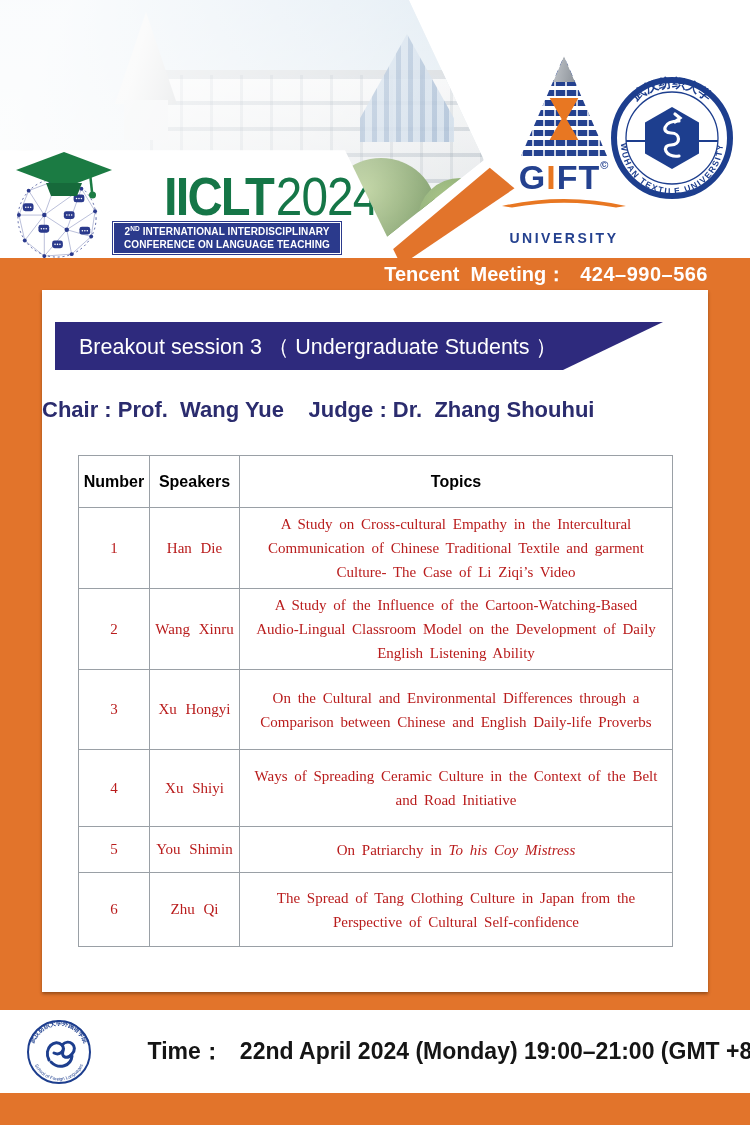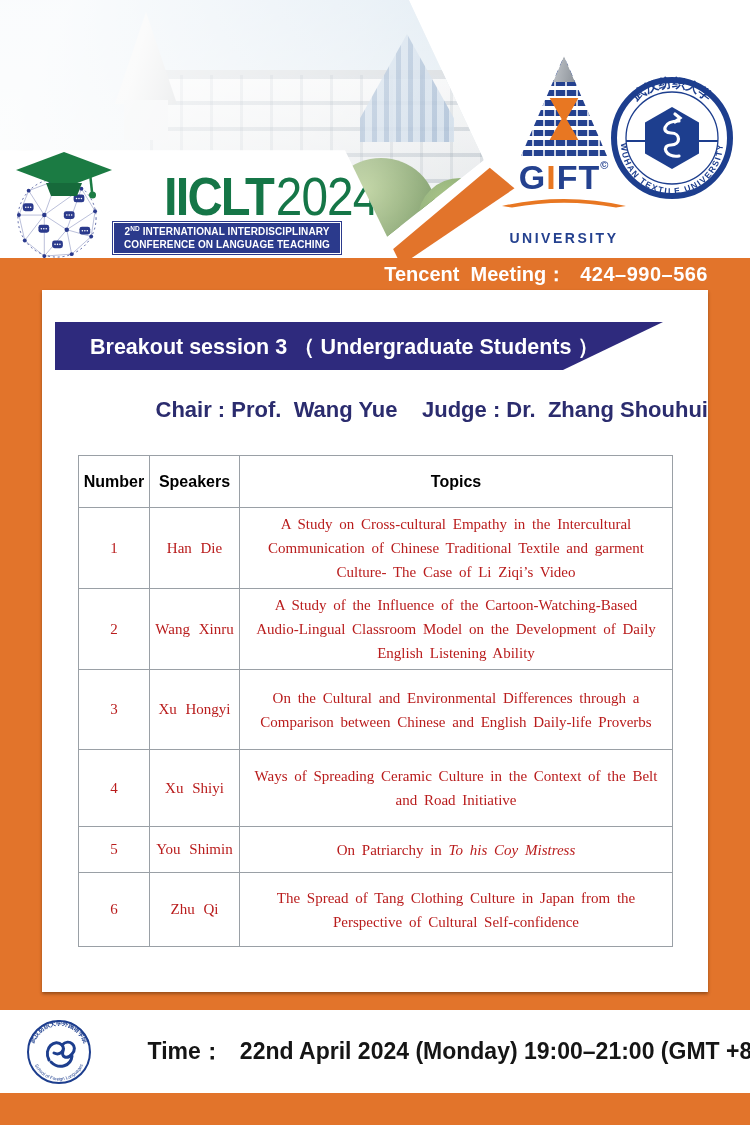--- a/index.html
+++ b/index.html
@@ -74,24 +74,24 @@
   
   .tencent{position:absolute;top:258px;left:0;width:750px;height:32px;background:#E2742B;
     color:#fff;font-weight:bold;font-size:20px;display:flex;align-items:center;
     justify-content:flex-end;padding-right:42px;box-sizing:border-box;white-space:pre;}
   .tencent .num{margin-left:14px;letter-spacing:.5px;}
   .body-bg{position:absolute;top:290px;left:0;width:750px;height:835px;background:#E2742B;}
 
   .panel{position:absolute;top:290px;left:42px;width:666px;height:702px;background:#fff;
     box-shadow:0 2px 3px rgba(60,30,5,.45);}
   .banner{position:absolute;top:32px;left:13px;width:608px;height:48px;background:#2E2A7D;
-    color:#fff;font-size:21.5px;font-weight:bold;display:flex;align-items:center;
-    padding-left:35px;box-sizing:border-box;white-space:pre;
+    color:#fff;font-size:21.5px;font-weight:normal;display:flex;align-items:center;
+    padding-left:24px;box-sizing:border-box;white-space:pre;
     clip-path:polygon(0 0,100% 0,calc(100% - 100px) 100%,0 100%);}
-  .chair{position:absolute;top:107px;left:0;width:100%;text-align:right;color:#2B2C6E;
+  .chair{position:absolute;top:107px;left:0;width:100%;text-align:left;color:#2B2C6E;
     font-size:22px;font-weight:bold;white-space:pre;}
 
   table.sched{position:absolute;top:165px;left:36px;width:594px;border-collapse:collapse;
     table-layout:fixed;font-family:"Liberation Serif",serif;}
   .sched th,.sched td{border:1px solid #9aa0a6;}
   .sched th{font-family:"Liberation Sans",sans-serif;color:#000000;font-size:16px;
     font-weight:bold;height:49px;text-align:center;}
   .sched td{text-align:center;font-size:15px;color:#b91c1c;vertical-align:middle;}
   .sched td.topic{padding:4px 14px;line-height:1.6;word-spacing:3px;}
   .sched td.speaker{word-spacing:5px;}

